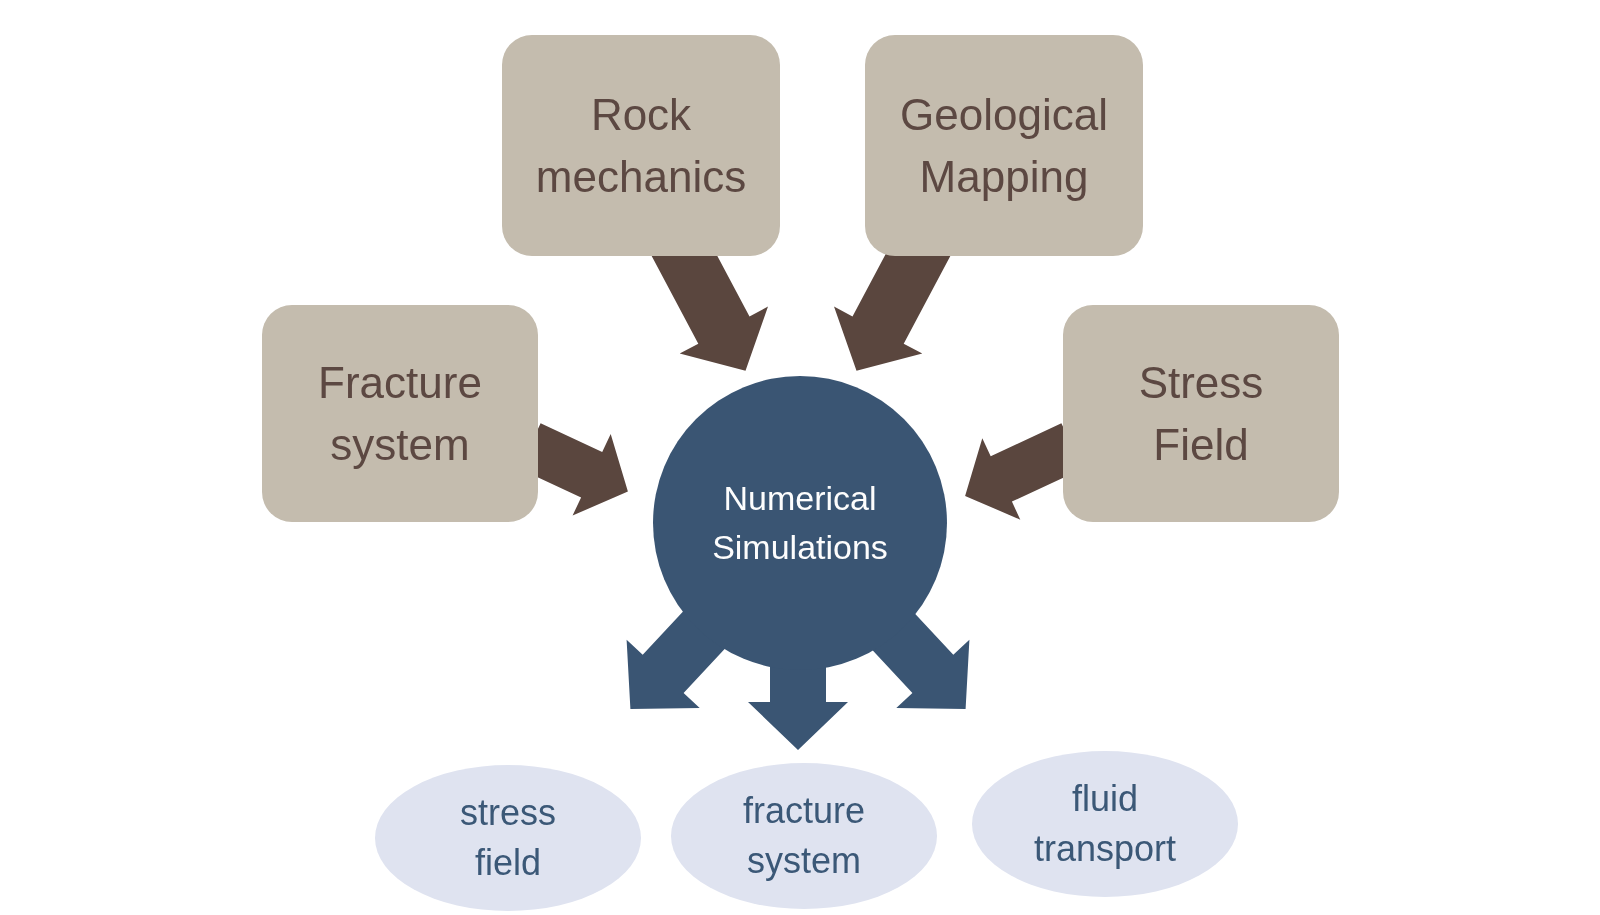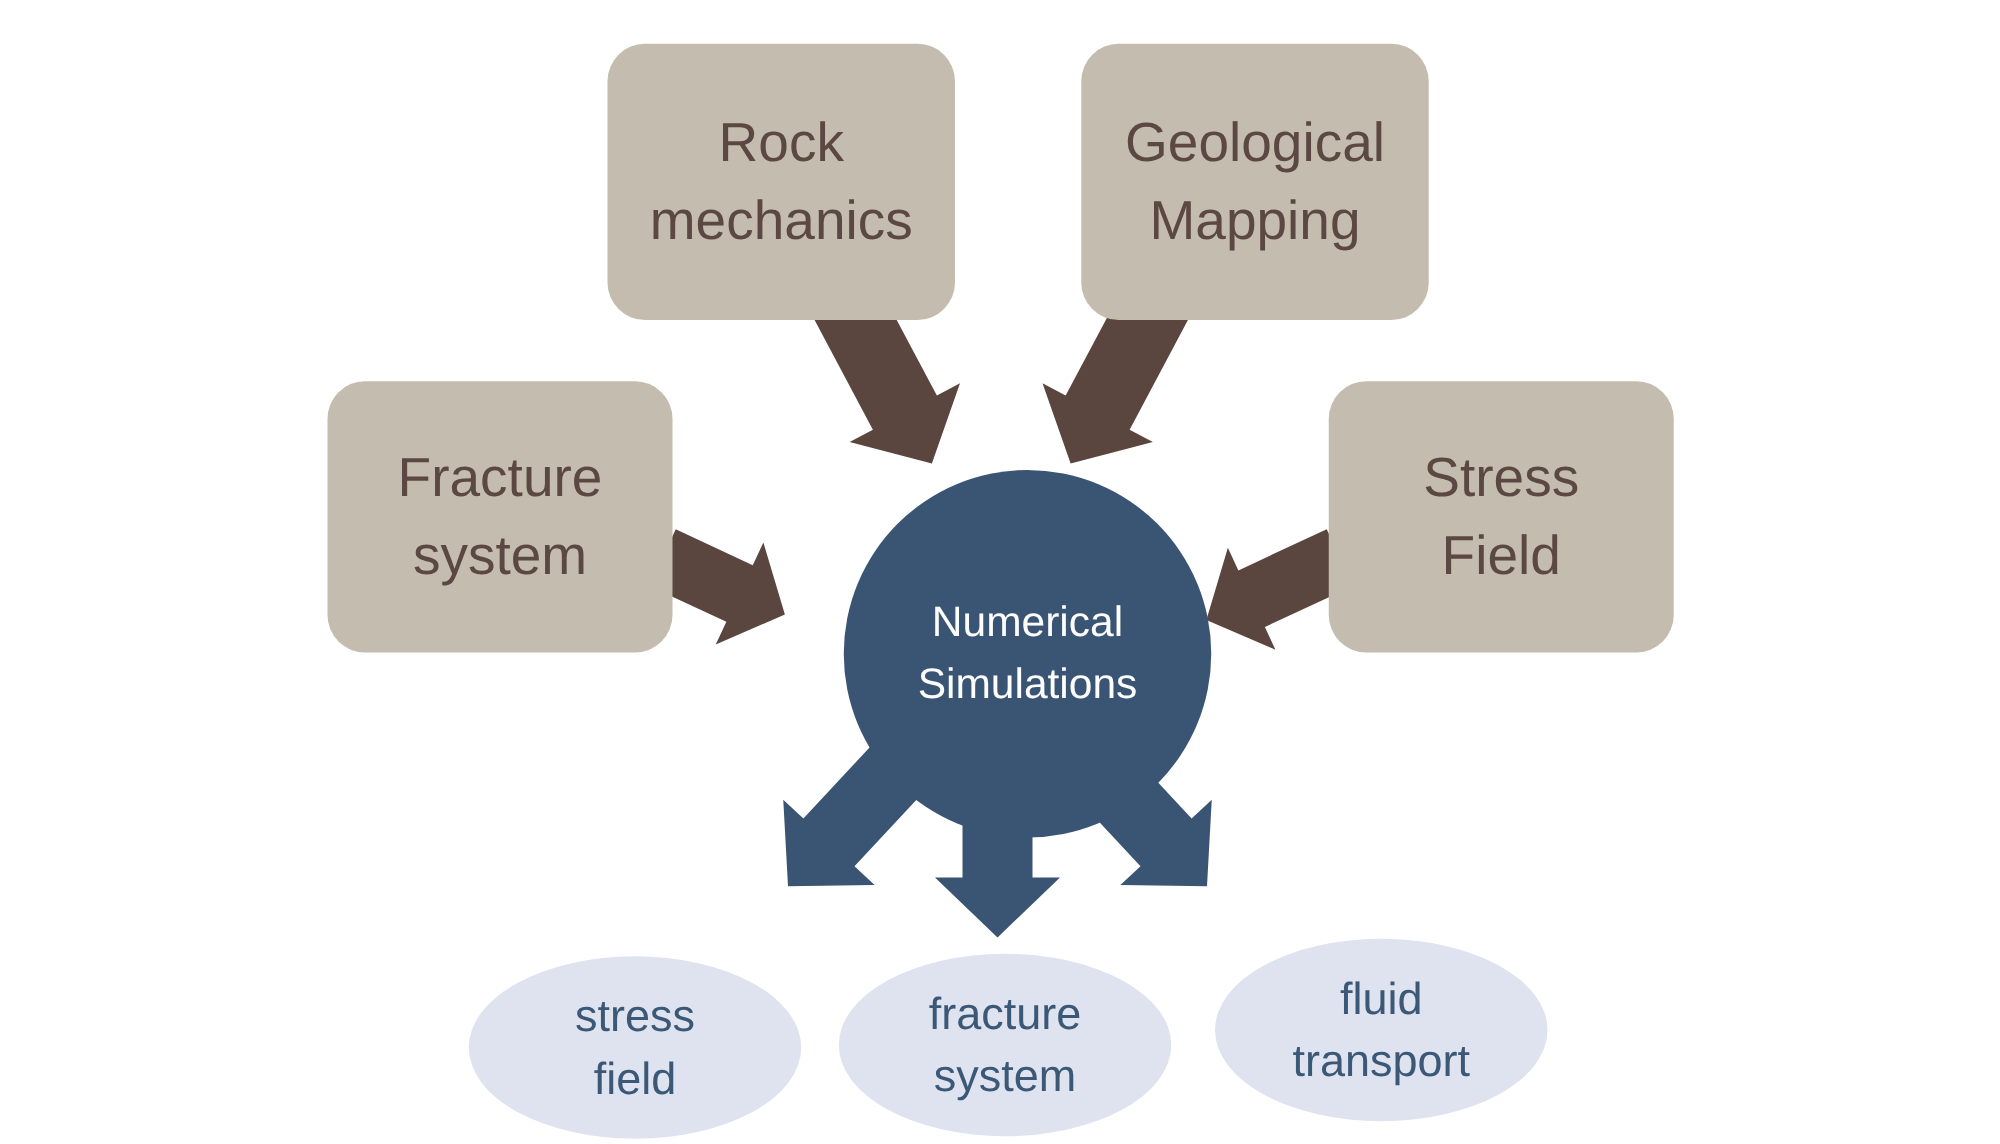--- a/index.html
+++ b/index.html
@@ -41,40 +41,40 @@
     border-radius: 30px;
     color: #5c4842;
     font-size: 44px;
     line-height: 1.4;
   }
   .input-box.small {
     width: 276px;
     height: 217px;
   }
   .center-circle {
-    left: 675px;
+    left: 653px;
     top: 376px;
     width: 294px;
     height: 294px;
     border-radius: 50%;
     background: #3a5573;
     color: #fdfdfd;
     font-size: 34px;
     line-height: 1.45;
   }
   .output-ellipse {
     width: 266px;
     height: 146px;
     border-radius: 50%;
     background: #dfe3f0;
     color: #3b5877;
     font-size: 36px;
     line-height: 1.4;
   }
-  #box-rock      { left: 486px;  top: 35px;  }
+  #box-rock      { left: 502px;  top: 35px;  }
   #box-geo       { left: 837px;  top: 35px; margin-left: 28px;  }
   #box-fracture  { left: 262px;  top: 305px; }
   #box-stress    { left: 1063px; top: 305px; }
   #out-stress    { left: 375px;  top: 765px; }
   #out-fracture  { left: 671px;  top: 763px; }
   #out-fluid     { left: 972px;  top: 751px; }
 </style>
 </head>
 <body>
 

